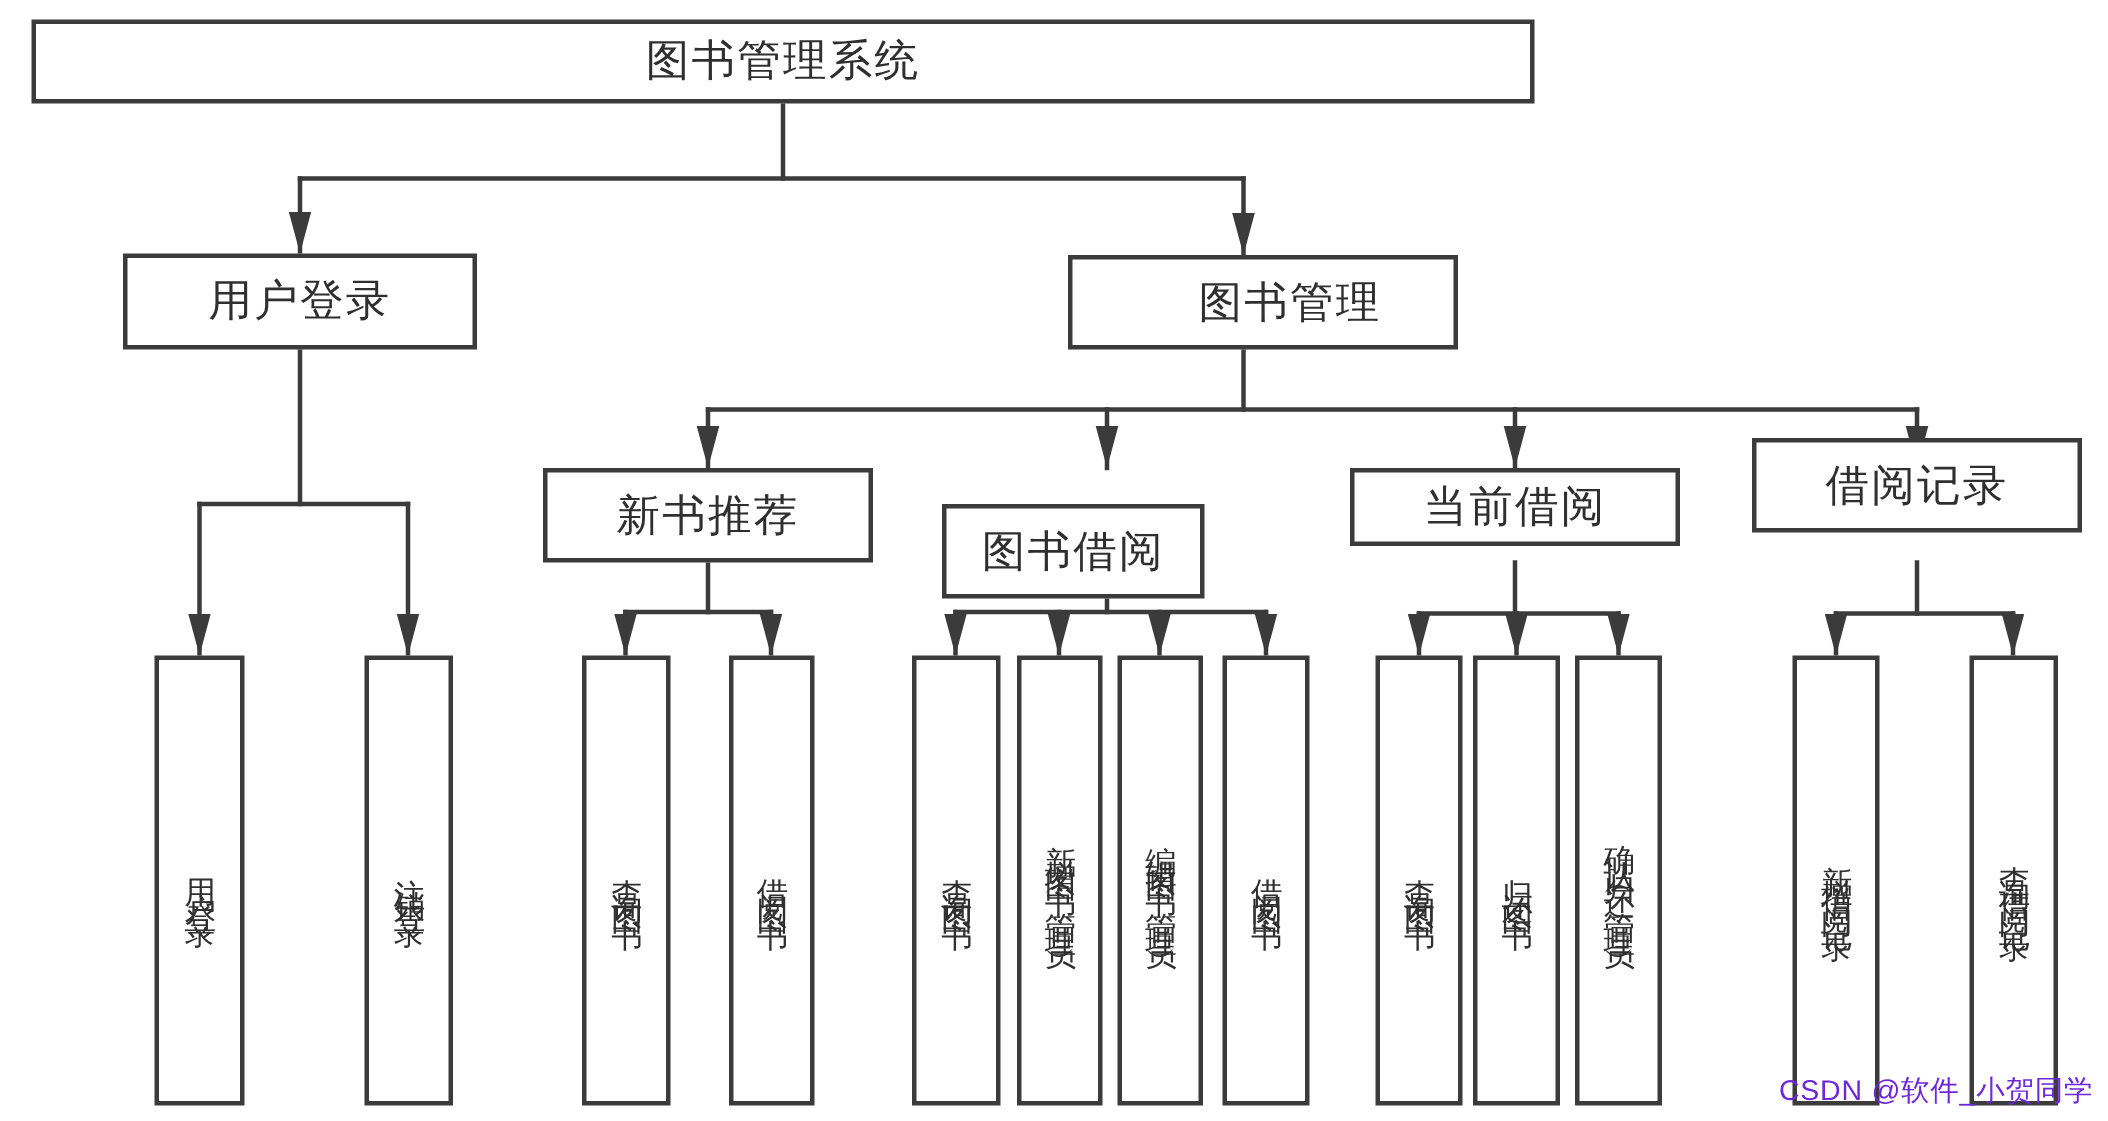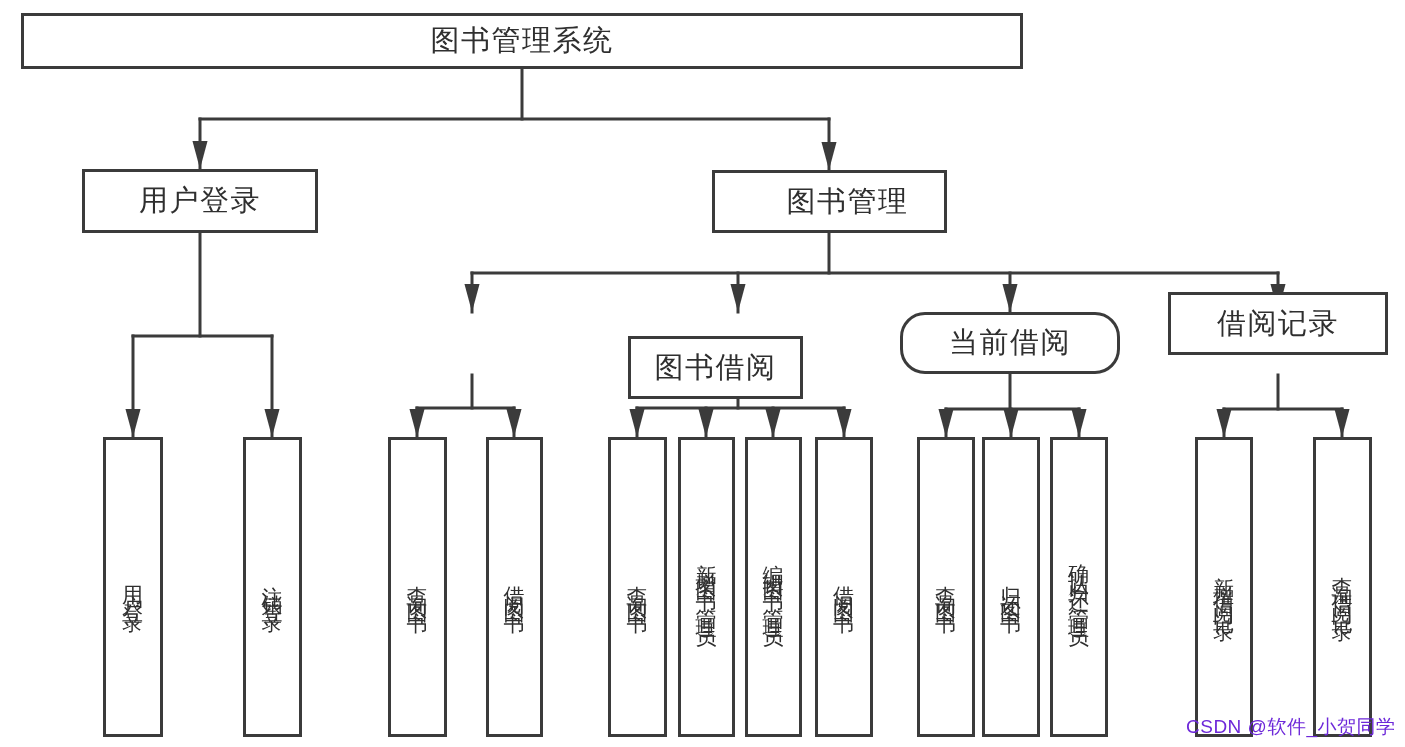--- a/index.html
+++ b/index.html
@@ -123,24 +123,25 @@
       <line x1="1278" y1="375" x2="1278" y2="409"></line>
       <line x1="1224" y1="409" x2="1342" y2="409"></line>
       <line x1="1224" y1="409" x2="1224" y2="437" marker-end="url(#arrow)"></line>
       <line x1="1342" y1="409" x2="1342" y2="437" marker-end="url(#arrow)"></line>
     </g>
   </svg>
 
   <div class="box" style="left:21px; top:13px; width:1002px; height:56px;">图书管理系统</div>
 
   <div class="box" style="left:82px; top:169px; width:236px; height:64px;">用户登录</div>
-  <div class="box" style="left:712px; top:170px; width:235px; height:63px;padding-left:36px;">图书管理</div>
+  <div class="box" style="left:712px; top:170px; width:260px; height:63px;padding-left:36px;">图书管理</div>
 
+  <div class="box" style="left:362px; top:312px; width:220px; height:63px;">新书推荐</div>
   <div class="box" style="left:628px; top:312px; width:175px; height:63px;margin-top:24px;">图书借阅</div>
-  <div class="box" style="left:900px; top:312px; width:220px; height:62px;border-radius:25px;">当前借阅</div>
+  <div class="box" style="left:900px; top:312px; width:220px; height:52px;">当前借阅</div>
   <div class="box" style="left:1168px; top:292px; width:220px; height:63px;">借阅记录</div>
 
   <div class="vbox" style="left:103px; top:437px; width:60px; height:300px;">
     <span class="vlabel">用户登录</span>
   </div>
   <div class="vbox" style="left:243px; top:437px; width:59px; height:300px;">
     <span class="vlabel">注销登录</span>
   </div>
 
   <div class="vbox" style="left:388px; top:437px; width:59px; height:300px;">

